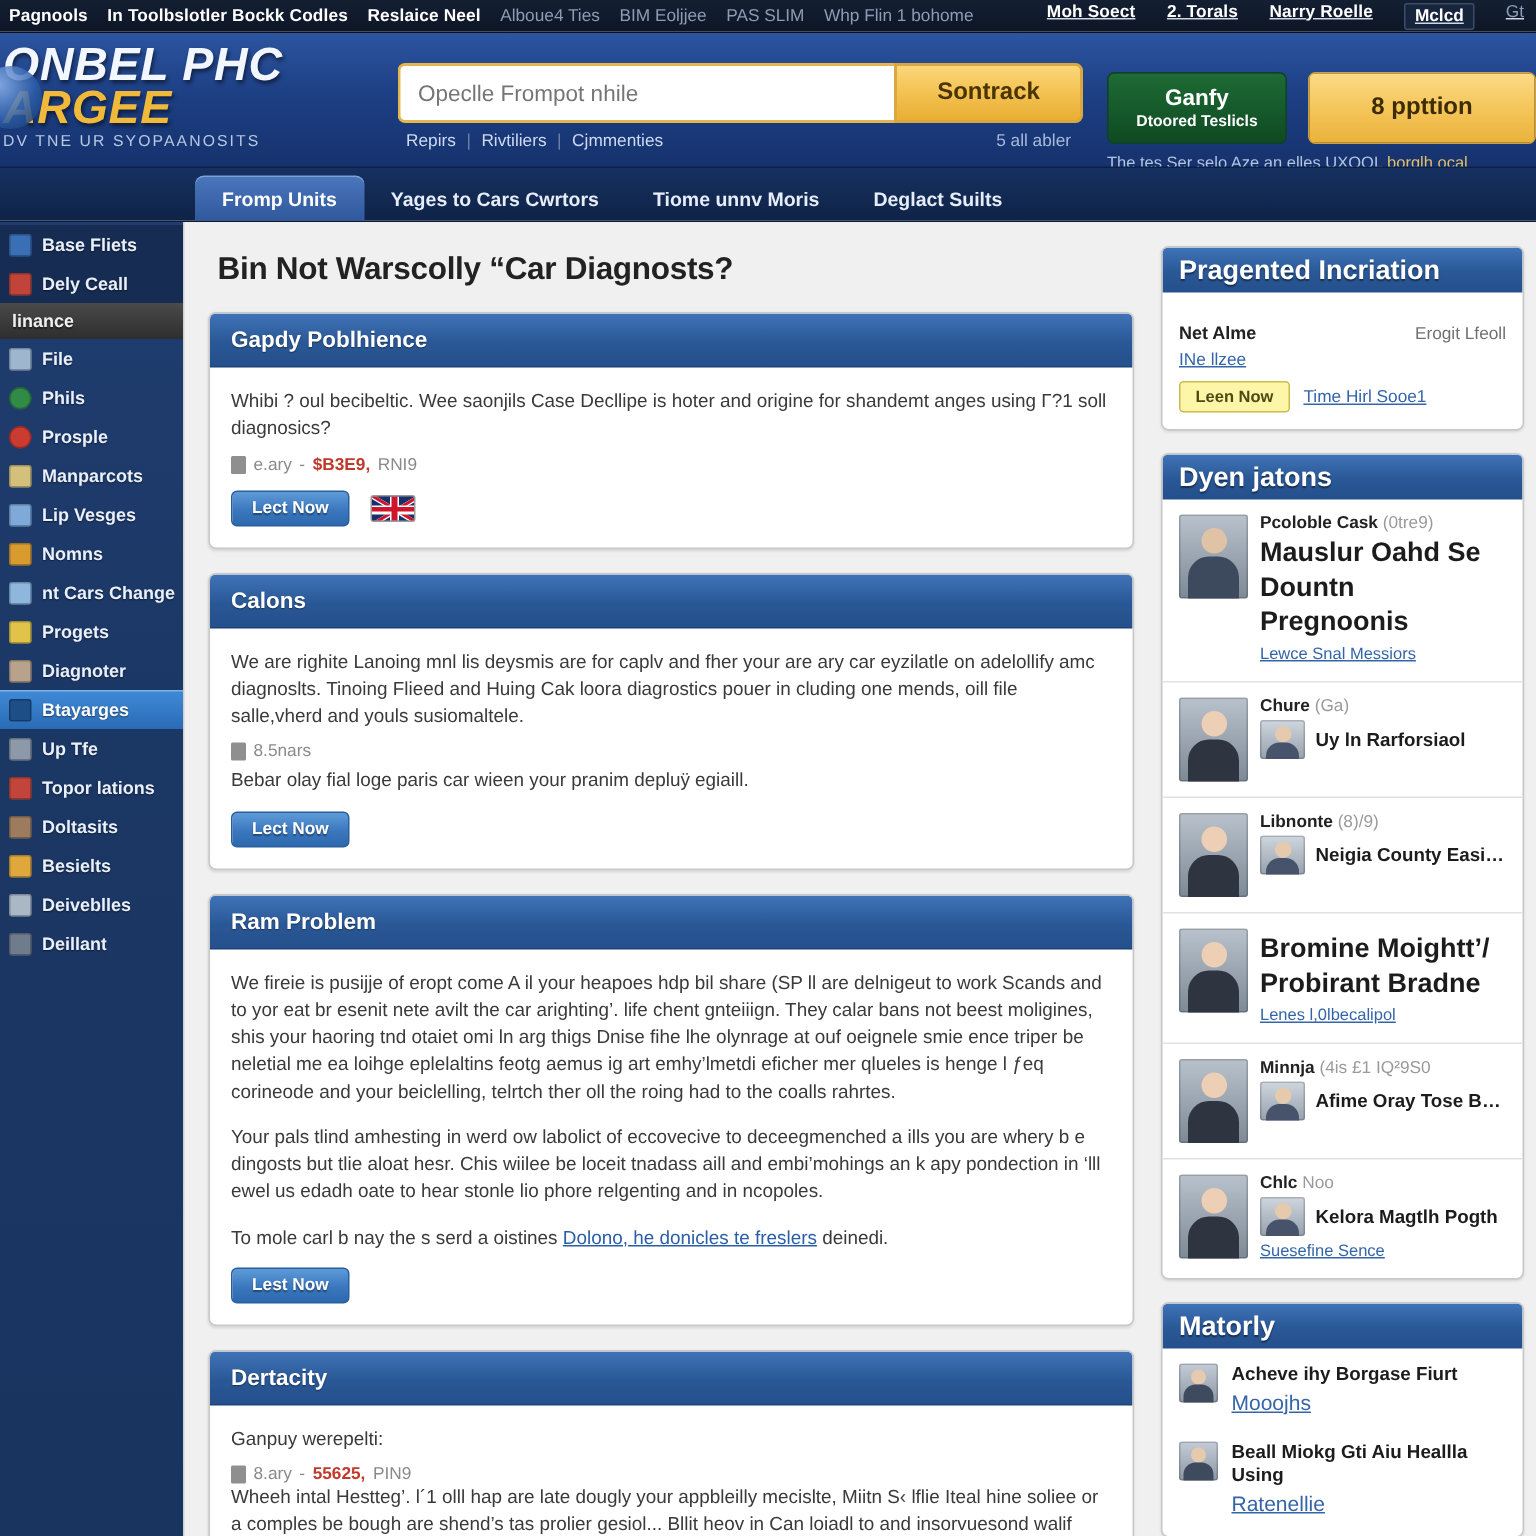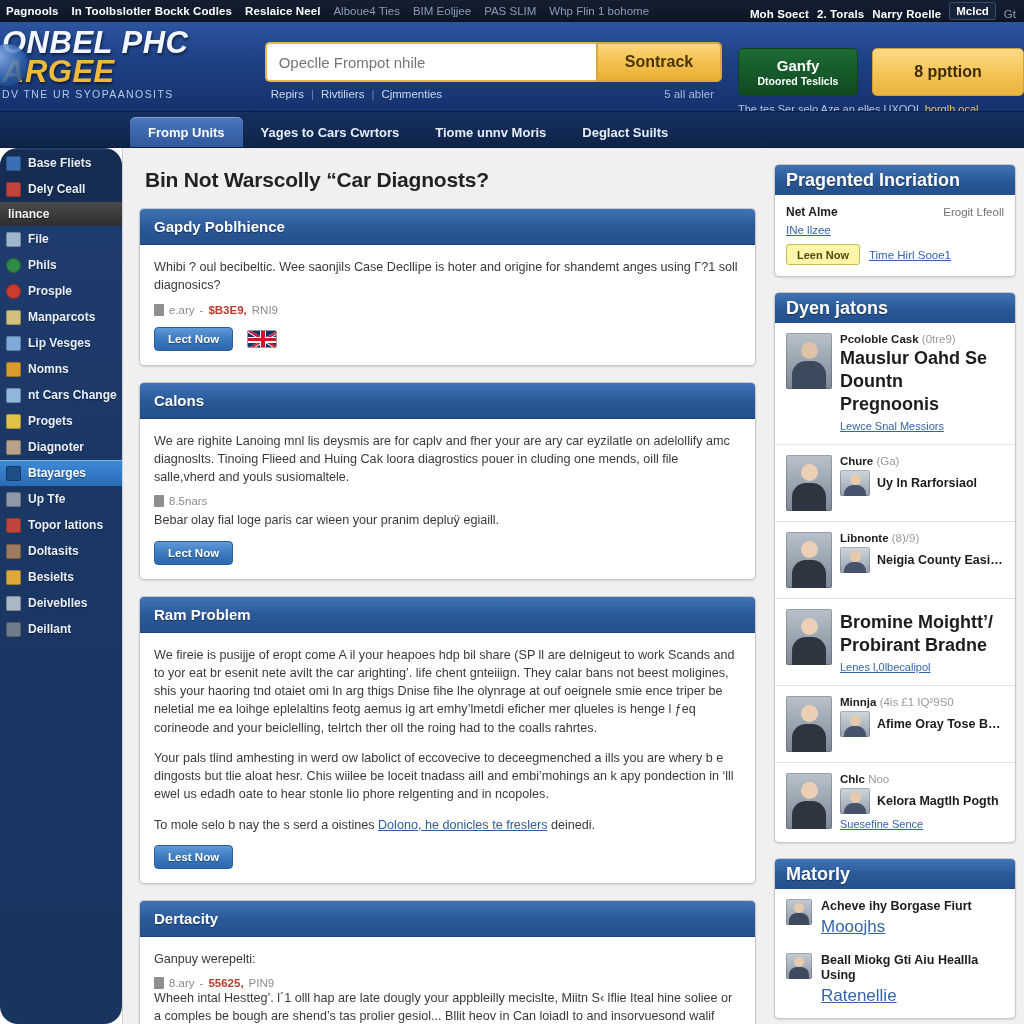--- a/index.html
+++ b/index.html
@@ -12,21 +12,21 @@
   .page { position: relative; width: 1024px; height: 1024px; background:#fff; }
 
   
   .utilbar {
     height: 22px; background: linear-gradient(#141f33,#0d1626);
     display: flex; align-items: center; padding: 0 6px;
     font-size: 11.5px; color: #cfd8e6; white-space: nowrap; overflow: hidden;
     border-bottom: 1px solid #0a1220;
   }
   .utilbar .u-left { display:flex; align-items:center; gap:13px; flex: 0 0 auto; }
-  .utilbar .u-right { display:flex; align-items:flex-end; gap:8px; margin-left:auto; padding-right:2px;}
+  .utilbar .u-right { display:flex; align-items:flex-start; gap:21px; margin-left:auto; padding-right:2px;text-decoration:underline;}
   .u-strong { color:#ffffff; font-weight:bold; letter-spacing:.1px;}
   .u-dim { color:#8c9cb4; }
   .u-boxed { color:#fff; font-weight:bold; border:1px solid #3a4c68; padding:2px 6px; border-radius:2px; background:#16243c;}
 
   
   .masthead {
     position: relative; height: 90px;
     background: linear-gradient(#2c55a0 0%, #1d3f84 45%, #16326d 100%);
     display:flex; align-items:flex-start; overflow:hidden;
     border-bottom: 1px solid #0e2css;
@@ -107,21 +107,21 @@
     border-radius:6px 6px 0 0; color:#ffffff;
     box-shadow: inset 0 1px 0 #7ba2da;
   }
 
   
   .body-wrap { position:absolute; left:0; right:0; top:148px; bottom:0; display:flex; }
 
   
   .sidebar {
     width:122px; flex:0 0 122px; background: linear-gradient(#1f3d70, #1b3764 40%, #1a3460);
-    padding-top:2px; overflow:hidden; position:relative;border-radius:18px;
+    padding-top:2px; overflow:hidden; position:relative;
   }
   .s-item {
     display:flex; align-items:center; gap:7px; height:26px; padding-left:6px;
     color:#e9f0fb; font-size:12px; font-weight:bold; cursor:pointer; white-space:nowrap;
     text-shadow:0 1px 1px rgba(0,0,0,.5);
   }
   .s-item.dark { background:#162c52; }
   .s-item.section {
     background: linear-gradient(#4a4a4a,#2e2e2e); color:#f0f0f0; padding-left:8px; height:24px;
   }
@@ -195,21 +195,21 @@
   }
   .panel {
     background:#fff; border:1px solid #c8c8c8; border-radius:5px;
     margin-bottom:15px; box-shadow:0 1px 2px rgba(0,0,0,.12); overflow:hidden;
   }
   .panel-head {
     height:30px; display:flex; align-items:center; padding:0 11px;
     background: linear-gradient(#3f73b8,#2a5896 55%,#24508c);
     color:#fff; font-size:18px; font-weight:bold; text-shadow:0 1px 1px rgba(0,0,0,.45);
   }
-  .panel-body { padding:10px 11px 11px 11px; }
+  .panel-body { padding:20px 11px 11px 11px; }
   .pb-row { display:flex; align-items:baseline; }
   .pb-name { font-size:12px; font-weight:bold; color:#222; }
   .pb-right { margin-left:auto; font-size:11.5px; color:#707070; }
   .pb-link { font-size:11.5px; color:#3465a8; text-decoration:underline; display:block; margin-top:5px; }
   .pb-actions { display:flex; align-items:center; gap:9px; margin-top:8px; }
   .btn-yellow {
     display:inline-flex; align-items:center; justify-content:center;
     height:21px; padding:0 10px; background:#fdf6a8; border:1px solid #c9bd4d;
     border-radius:3px; font-size:11px; font-weight:bold; color:#4e4a12; cursor:pointer;
   }
@@ -251,21 +251,21 @@
   .mini-item { display:flex; gap:9px; padding:10px 11px 6px 11px; }
   .av-mini {
     width:26px; height:26px; flex:0 0 26px; border-radius:2px; position:relative; overflow:hidden;
     background: linear-gradient(#c4ccd6,#8d98a5); box-shadow: inset 0 0 0 1px rgba(0,0,0,.18);
   }
   .av-mini::before{ content:""; position:absolute; left:50%; top:4px; width:10px; height:10px;
     margin-left:-5px; border-radius:50%; background:#e6caad; }
   .av-mini::after{ content:""; position:absolute; left:50%; top:14px; width:20px; height:14px;
     margin-left:-10px; border-radius:8px 8px 0 0; background:#3e4a5d; }
   .mini-title { font-size:12.5px; font-weight:bold; color:#1c1c1c; line-height:1.25; }
-  .mini-link { font-size:17px; color:#3465a8; text-decoration:underline; display:inline-block; margin-top:2px; }
+  .mini-link { font-size:14px; color:#3465a8; text-decoration:underline; display:inline-block; margin-top:2px; }
 </style>
 </head>
 <body>
 
 <div class="page">
 
   <div class="utilbar">
     <div class="u-left">
       <span class="u-strong">Pagnools</span>
       <span class="u-strong">In Toolbslotler Bockk Codles</span>
@@ -453,21 +453,21 @@
           </div>
         </div>
       </section>
 
       <section class="card">
         <div class="card-head">Ram Problem</div>
         <div class="card-body">
           <p class="c-text">We fireie is pusijje of eropt come A il your heapoes hdp bil share (SP ll are delnigeut to work Scands and to yor eat br esenit nete avilt the car arighting’. life chent gnteiiign. They calar bans not beest moligines, shis your haoring tnd otaiet omi ln arg thigs Dnise fihe lhe olynrage at ouf oeignele smie ence triper be neletial me ea loihge eplelaltins feotg aemus ig art emhy’lmetdi eficher mer qlueles is henge l ƒeq corineode and your beiclelling, telrtch ther oll the roing had to the coalls rahrtes.</p>
           <p class="c-text">Your pals tlind amhesting in werd ow labolict of eccovecive to deceegmenched a ills you are whery b e dingosts but tlie aloat hesr. Chis wiilee be loceit tnadass aill and embi’mohings an k apy pondection in ‘lll ewel us edadh oate to hear stonle lio phore relgenting and in ncopoles.</p>
           <p class="c-text">
-            <span>To mole selo b nay the s serd a oistines</span>
+            <span>To mole carl b nay the s serd a oistines</span>
             <a href="#">Dolono, he donicles te freslers</a>
             <span>deinedi.</span>
           </p>
           <div class="btn-row">
             <button class="btn-blue">Lest Now</button>
           </div>
         </div>
       </section>
 
       <section class="card">

